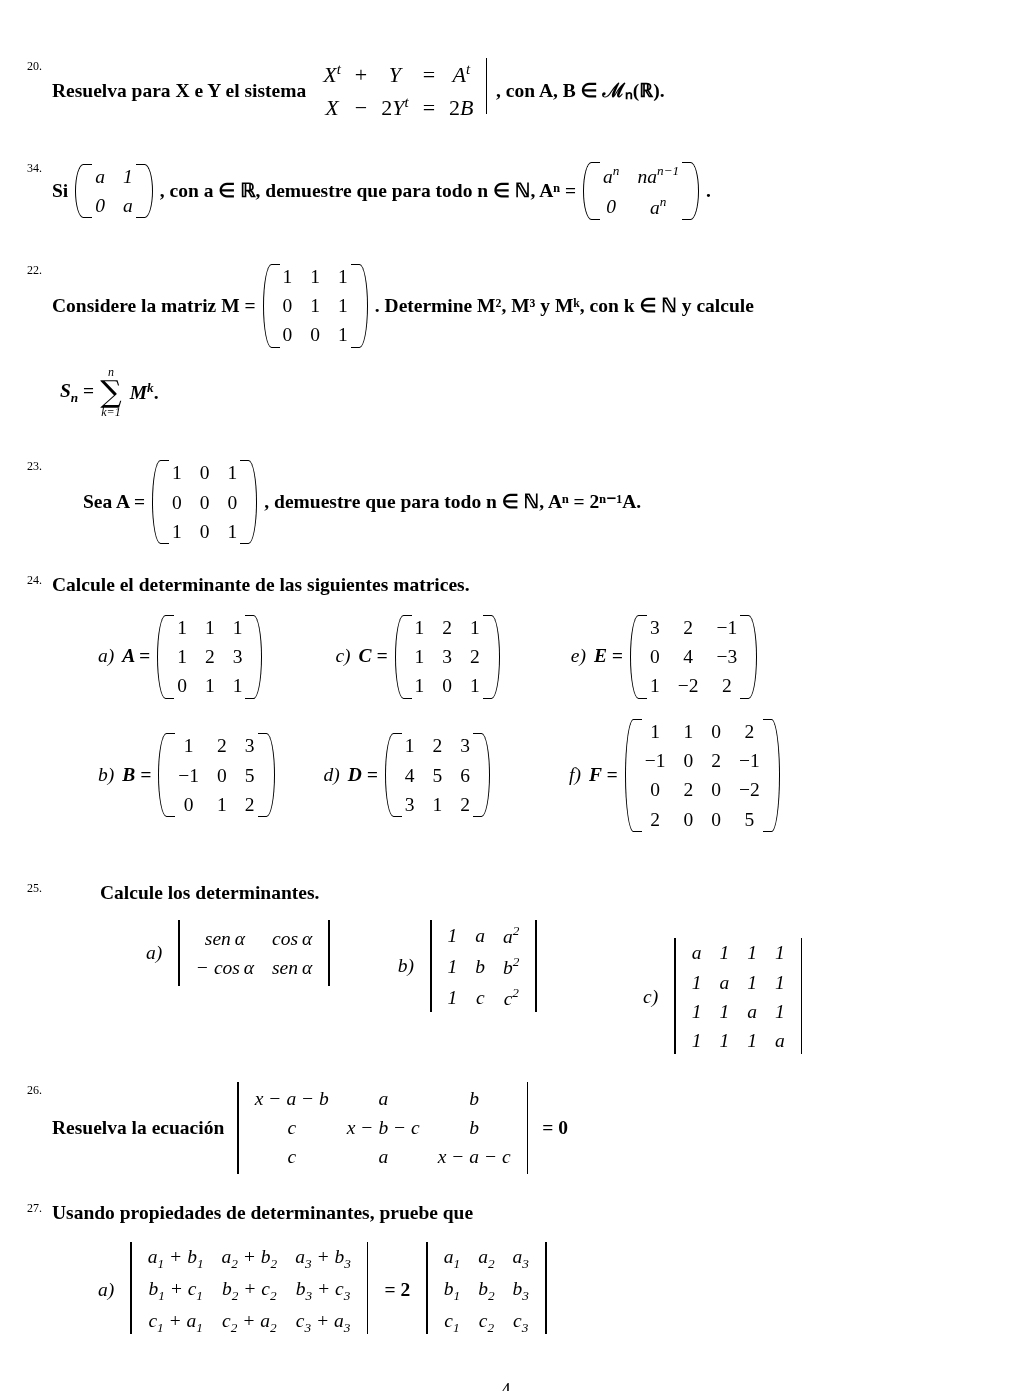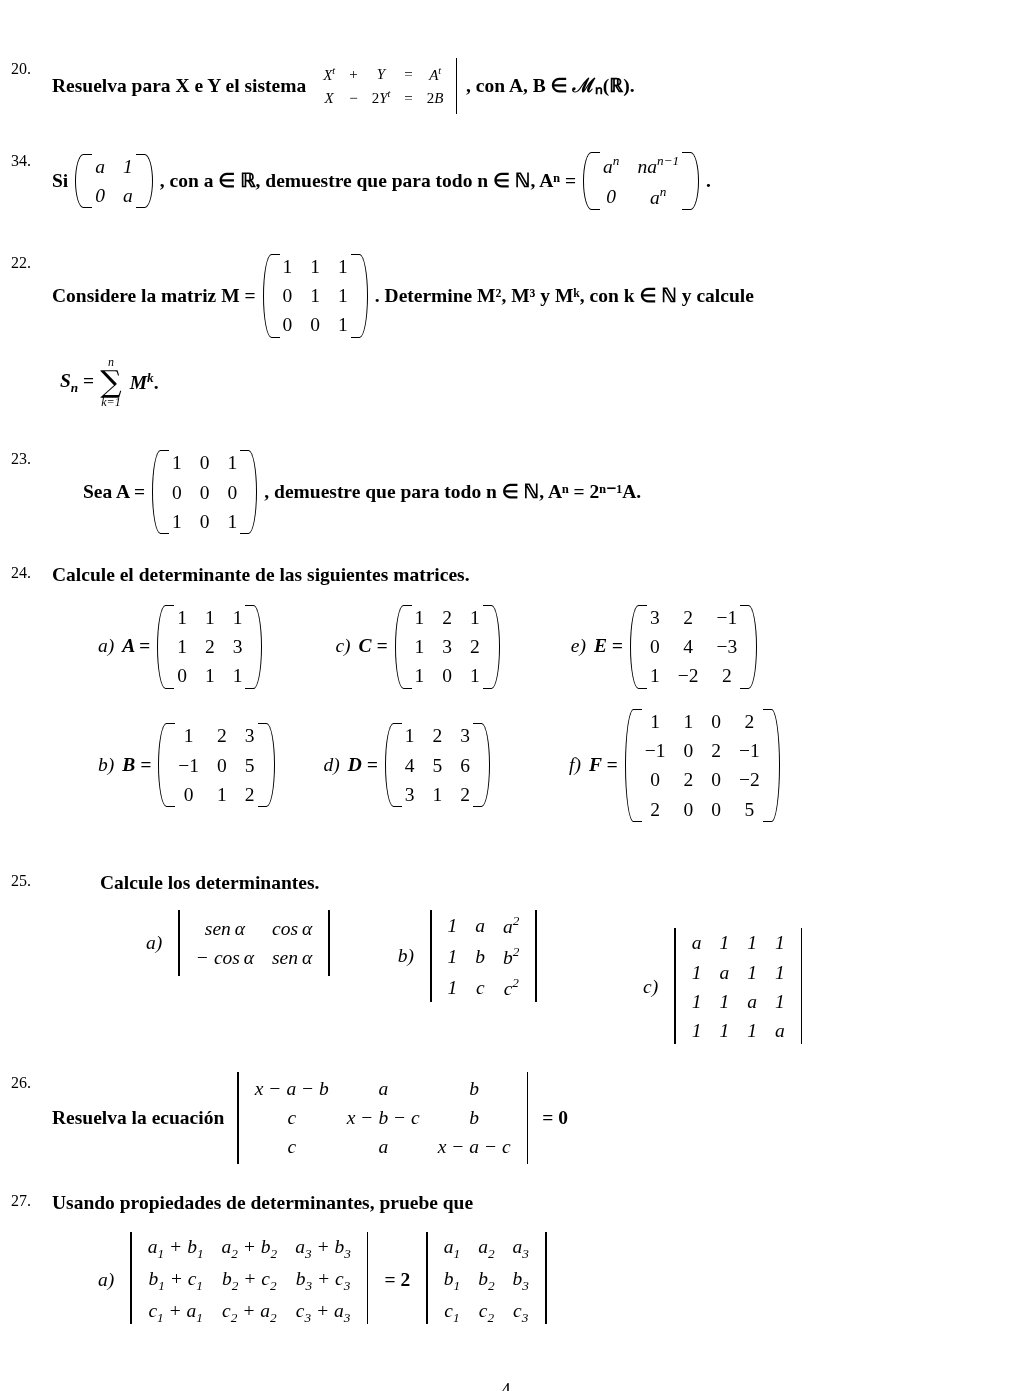--- a/index.html
+++ b/index.html
@@ -24,24 +24,24 @@
   }
   .item {
     display: flex;
     align-items: flex-start;
     font-size: 19.5px;
     line-height: 1.35;
   }
   .num {
     width: 52px;
     flex: 0 0 52px;
-    text-align: center;
+    text-align: right;
     padding-right: 10px;
     box-sizing: border-box;
-    font-size: 16px;
+    font-size: 12px;
   }
   .body {
     flex: 1 1 auto;
   }
   .mathline {
     display: flex;
     align-items: center;
     flex-wrap: wrap;
     gap: 0px;
   }
@@ -93,21 +93,21 @@
   }
   table.grid.upr td { font-style: normal; }
   .sysbox {
     display: inline-flex;
     align-items: center;
   }
   table.sys { border-collapse: collapse; }
   table.sys td {
     padding: 1px 7px;
     text-align: center;
-    font-size: 15px;
+    font-size: 22px;
     white-space: nowrap;
   }
   .sumblk {
     display: inline-flex;
     flex-direction: column;
     align-items: center;
     vertical-align: middle;
     margin: 0 2px;
     line-height: 1;
   }

